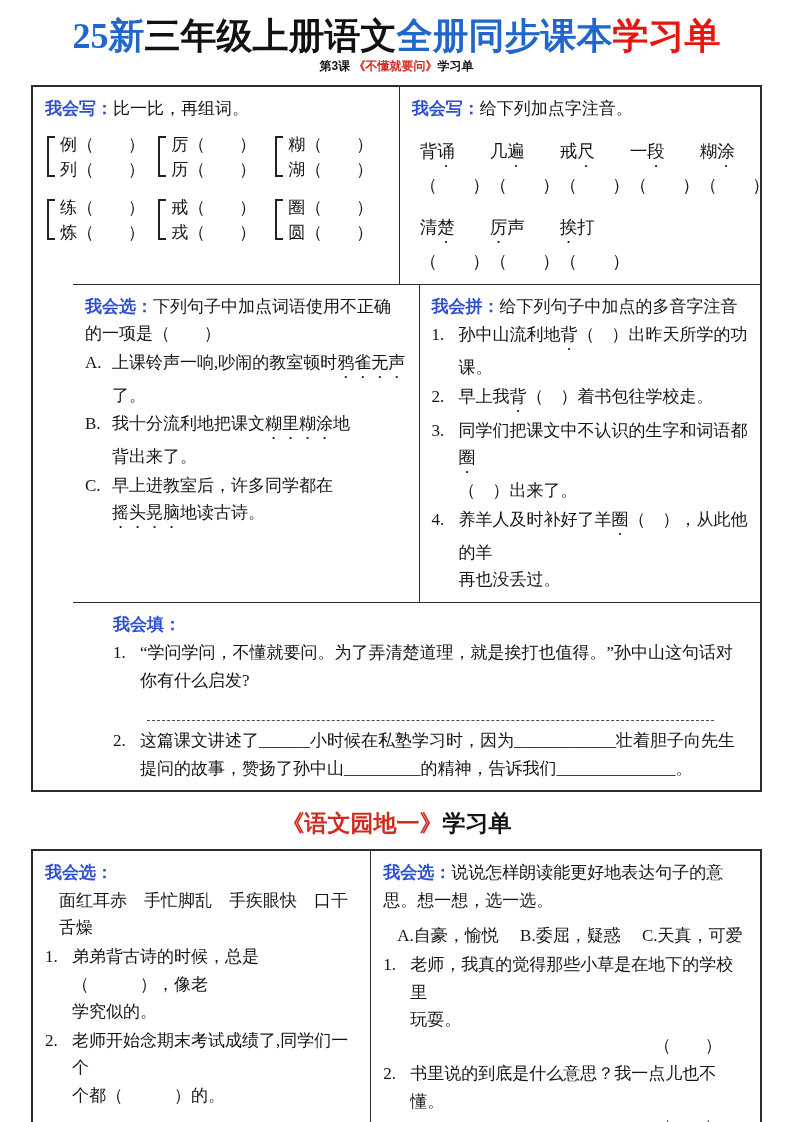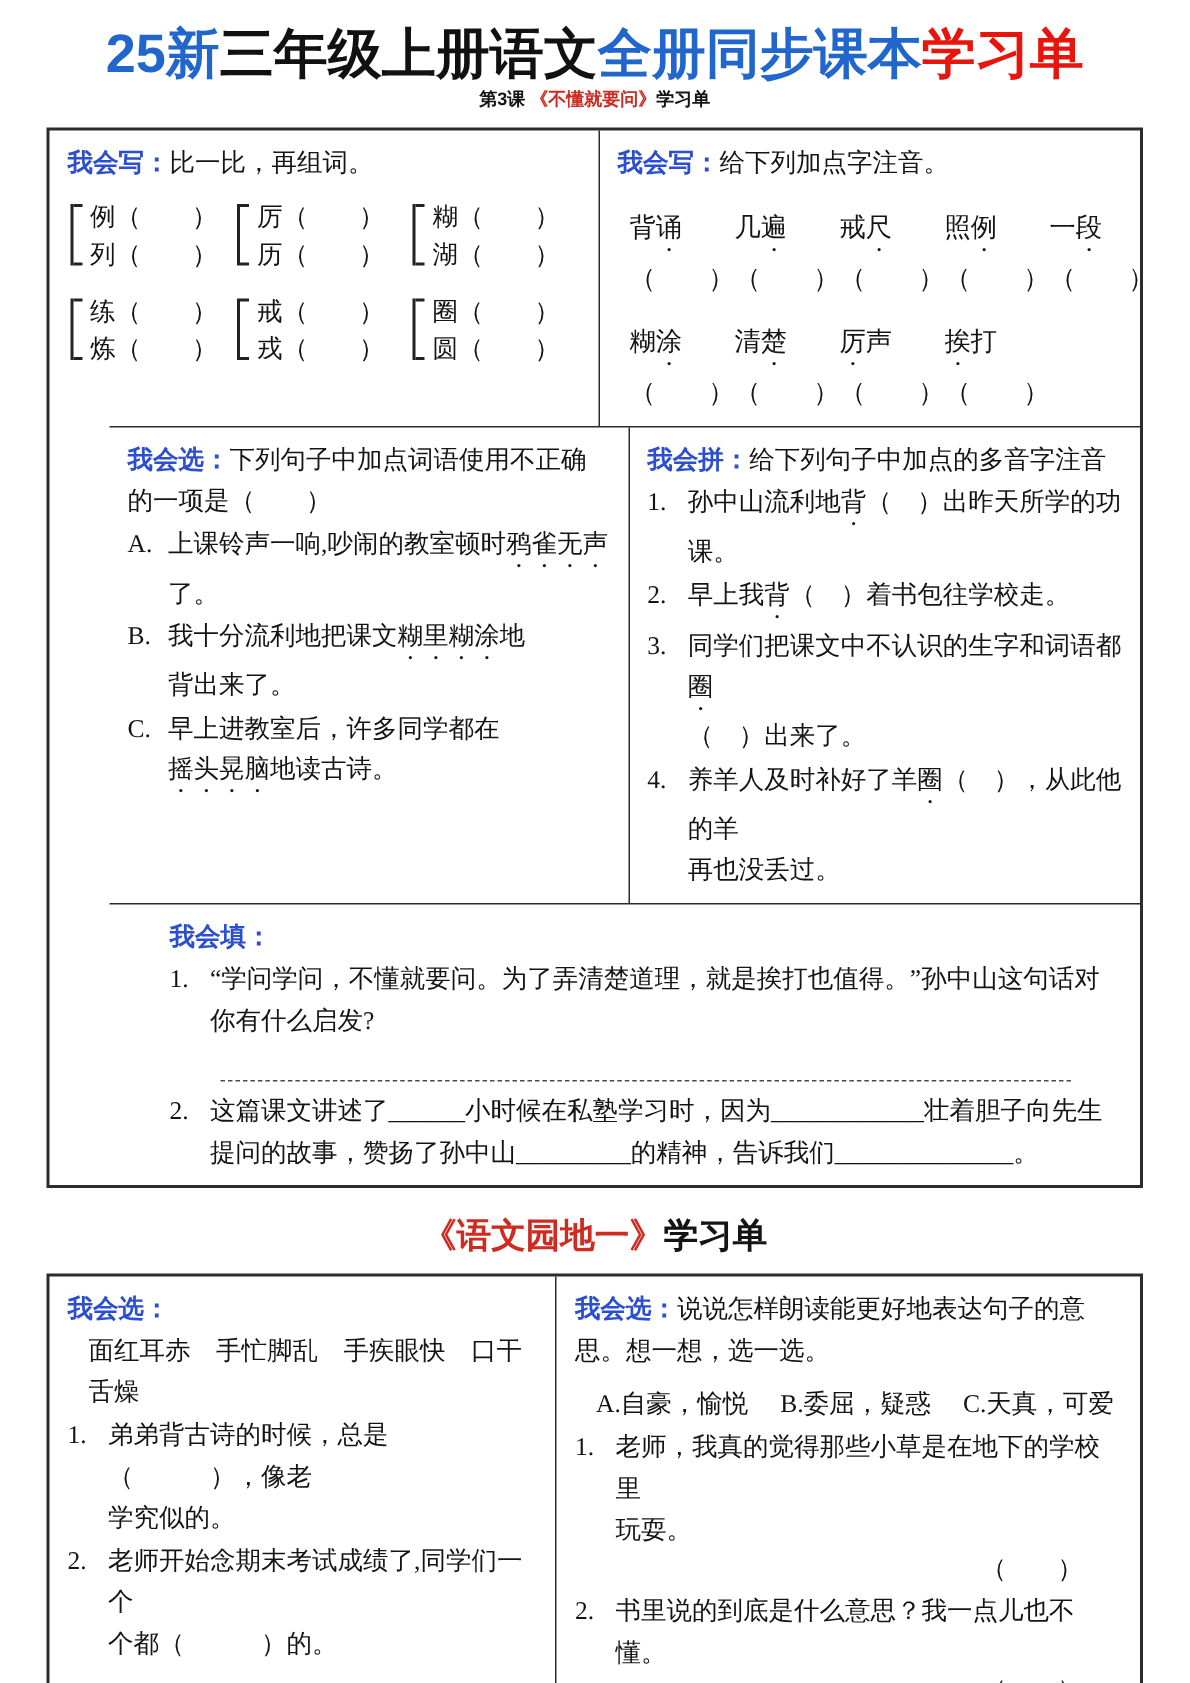--- a/index.html
+++ b/index.html
@@ -1,20 +1,20 @@
 <!DOCTYPE html>
 <html><head>
 <meta charset="utf-8">
 <style>
   html,body{margin:0;padding:0;background:#ffffff;}
   .page{width:793px;height:1122px;box-sizing:border-box;background:#fff;
         font-family:"Liberation Serif",serif;color:#141414;
         padding:16px 31px 0 31px;overflow:hidden;position:relative;}
   
-  .title{ text-align:center;font-family:Liberation Sans, sans-serif;
+  .title{ text-align:center;font-family:Liberation Serif, serif;
           font-weight:bold;font-size:36px;line-height:1.12;white-space:nowrap;}
   .t-blue{color:#2166cc;} .t-black{color:#111;} .t-red{color:#e8150c;}
   .subtitle{text-align:center;font-family:"Liberation Sans",sans-serif;
             font-weight:bold;font-size:12px;margin-top:2px;}
   .s-red{color:#cf2b20;}
   
   .tbl{border:2px solid #2c2c2c;margin-top:10px;}
   .trow{display:flex;align-items:stretch;}
   .trow + .trow{border-top:1.5px solid #2c2c2c;margin-left:40px;}
   .cell{box-sizing:border-box;padding:8px 12px;font-size:17px;line-height:1.62;}
@@ -104,21 +104,20 @@
             </div>
         </div>
       </div>
 
       <div class="cell w50r">
         <span class="lbl">我会写：</span><span>给下列加点字注音。</span>
         <div class="wgrid">
           <span>背<span class="dot">诵</span>（　　）</span>
           <span>几<span class="dot">遍</span>（　　）</span>
           <span>戒<span class="dot">尺</span>（　　）</span>
-          <span>照<span class="dot">例</span>（　　）</span>
           <span>一<span class="dot">段</span>（　　）</span>
           <span>糊<span class="dot">涂</span>（　　）</span>
           <span>清<span class="dot">楚</span>（　　）</span>
           <span><span class="dot">厉</span>声（　　）</span>
           <span><span class="dot">挨</span>打（　　）</span>
         </div>
       </div>
     </div>
 
     <div class="trow r2">

